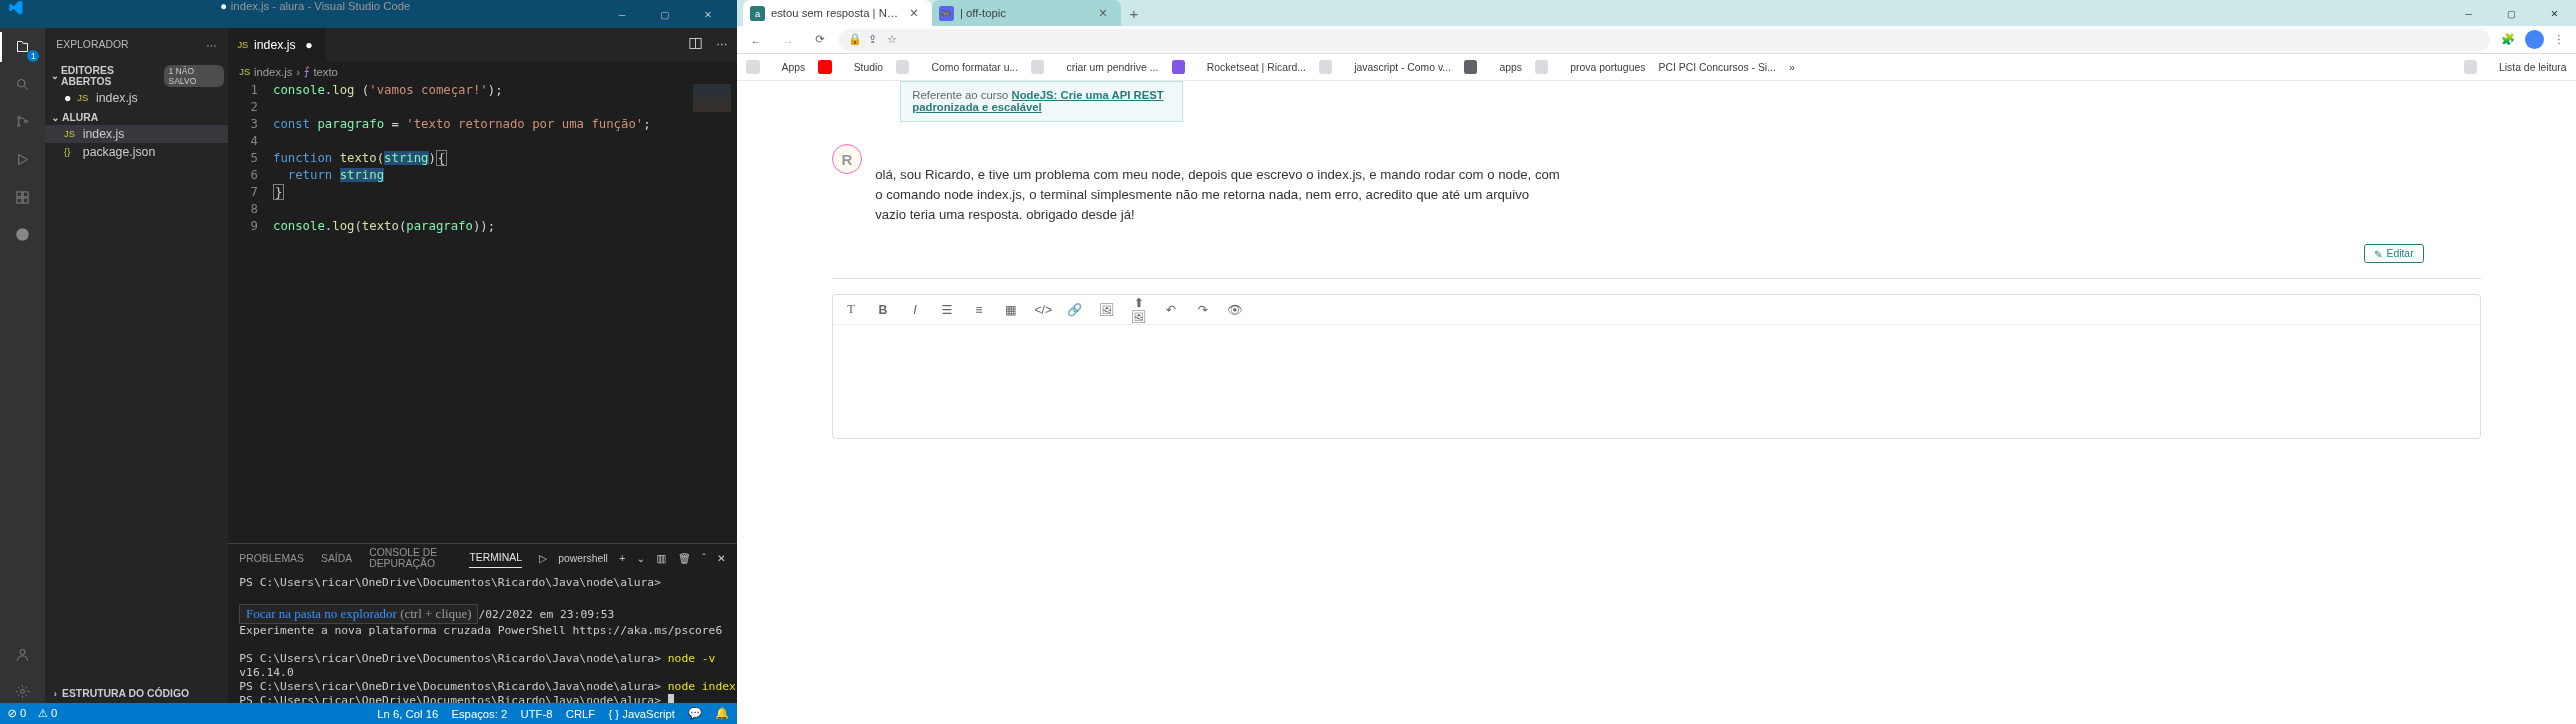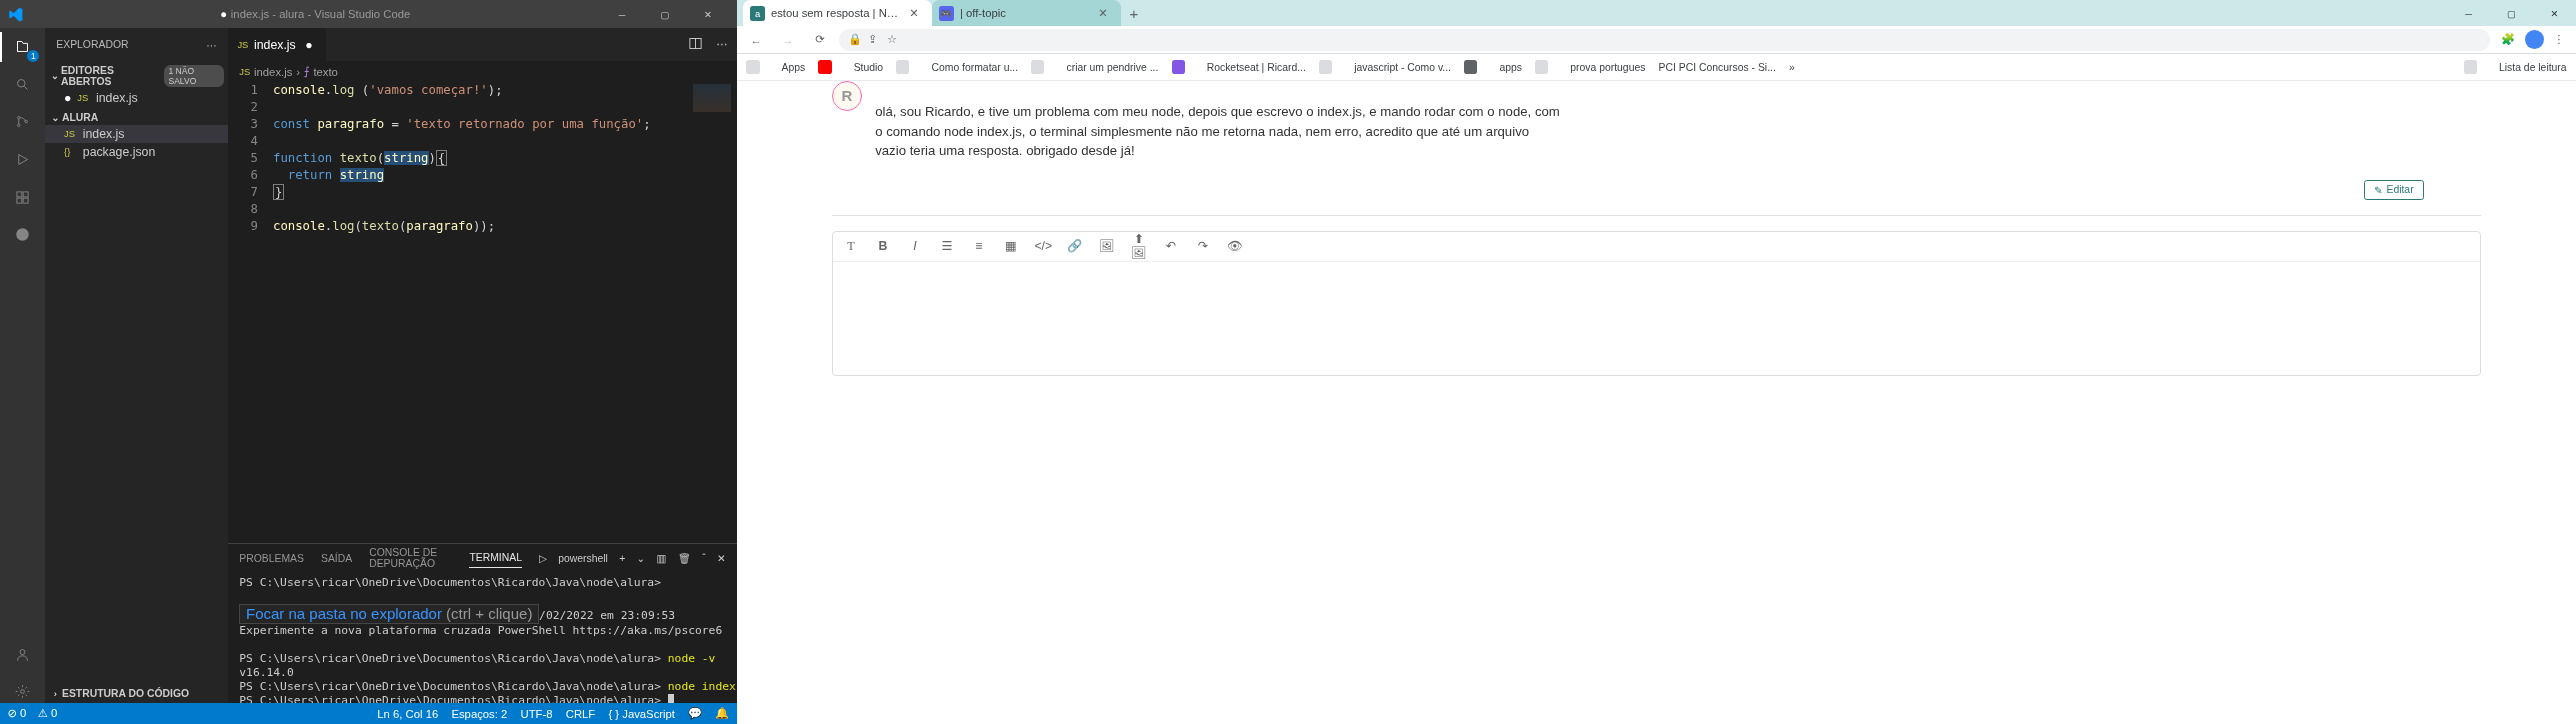--- a/index.html
+++ b/index.html
@@ -1,20 +1,20 @@
 <!DOCTYPE html>
 <html style="font-size:15px"><head>
 <meta charset="utf-8">
 <style>
 * { margin: 0; padding: 0; box-sizing: border-box; }
 body { font-family: "Segoe UI", Arial, sans-serif; font-size: 11.3px; overflow: hidden; width: 2576px; height: 724px; display: flex; }
 
 
 .vscode { width: 737px; height: 724px; display: flex; flex-direction: column; background: #1e1e1e; color: #ccc; }
-.vsc-titlebar { height: 28px; background: #404040; display: flex; align-items: center; padding: 0 7.5px; color: #ccc; font-size: 11.3px; }
+.vsc-titlebar { height: 28px; background: #0c4a6e; display: flex; padding: 0 7.5px; color: #ccc; font-size: 11.3px; }
 .vsc-titlebar .vsc-logo { width: 15px; height: 15px; margin-right: 7.5px; }
 .vsc-titlebar .title { flex: 1; text-align: center; color: #999; }
 .vsc-titlebar .dot { color: #fff; margin-right: 3.8px; }
 .vsc-winctrl { display: flex; gap: 0; }
 .vsc-winctrl span { width: 43px; height: 28px; display: flex; align-items: center; justify-content: center; color: #ccc; font-size: 9.4px; cursor: pointer; }
 .vsc-body { flex: 1; display: flex; min-height: 0; }
 .activity-bar { width: 45px; background: #333333; display: flex; flex-direction: column; align-items: center; padding-top: 7.5px; gap: 15px; }
 .activity-bar .act { width: 22.6px; height: 22.6px; display: flex; align-items: center; justify-content: center; color: #858585; cursor: pointer; position: relative; }
 .activity-bar .act.active { color: #fff; }
 .activity-bar .act.active::before { content: ''; position: absolute; left: -11.3px; top: -3.8px; bottom: -3.8px; width: 1.9px; background: #fff; }
@@ -42,34 +42,34 @@
 .breadcrumb .ficon { color: #cbcb41; font-size: 9.4px; }
 .editor-split { flex: 1; display: flex; flex-direction: column; min-height: 0; }
 .code-pane { flex: 1; display: flex; font-family: Consolas, monospace; font-size: 12.3px; position: relative; overflow: hidden; }
 .gutter { width: 45px; text-align: right; padding-right: 15px; color: #858585; line-height: 17px; padding-top: 0; }
 .gutter div { height: 17px; }
 .code { flex: 1; line-height: 17px; white-space: pre; color: #d4d4d4; }
 .code .line { height: 17px; }
 .kw { color: #569cd6; }
 .fn { color: #dcdcaa; }
 .str { color: #ce9178; }
-.var { color: #fef9c3; }
+.var { color: #86efac; }
 .sel { background: #264f78; }
 .box { border: 0.9px solid #7f7f7f; padding: 0 0.9px; }
 .minimap { position: absolute; right: 0; top: 0; width: 53px; height: 100%; background: #1e1e1e; opacity: 0.6; }
 .minimap-content { position: absolute; top: 1.9px; right: 5.7px; width: 38px; height: 28px; background: linear-gradient(#569cd640, #ce917840); }
 .panel { height: 160px; border-top: 0.9px solid #414141; display: flex; flex-direction: column; }
 .panel-tabs { height: 28px; display: flex; align-items: center; padding: 0 11.3px; gap: 17px; font-size: 10.4px; color: #969696; }
 .panel-tabs .pt { cursor: pointer; padding: 3.8px 0; }
 .panel-tabs .pt.active { color: #e7e7e7; border-bottom: 0.9px solid #e7e7e7; }
 .panel-tabs .pactions { margin-left: auto; display: flex; align-items: center; gap: 11.3px; color: #ccc; font-size: 10.4px; }
 .terminal { flex: 1; padding: 3.8px 11.3px; font-family: Consolas, monospace; font-size: 11.3px; color: #ccc; line-height: 14px; overflow: hidden; white-space: pre; }
 .terminal .prompt { color: #cccccc; }
 .terminal .cmd { color: #e5e510; }
-.terminal .tooltip { background: #252526; color: #3794ff; border: 0.9px solid #454545; padding: 1.9px 5.7px; display: inline-block; font-family: Liberation Sans, sans-serif; font-size: 15px; }
+.terminal .tooltip { background: #252526; color: #3794ff; border: 0.9px solid #454545; padding: 1.9px 5.7px; display: inline-block; font-family: Liberation Serif, serif; font-size: 13px; }
 .terminal .tooltip .hint { color: #999; }
 .terminal .cursor { background: #ccc; display: inline-block; width: 6.6px; height: 12.3px; vertical-align: middle; }
 .statusbar { height: 21px; background: #007acc; color: #fff; display: flex; align-items: center; font-size: 11.3px; padding: 0 7.5px; gap: 11.3px; }
 .statusbar .sb-right { margin-left: auto; display: flex; gap: 13.2px; align-items: center; }
 
 
 .chrome { flex: 1; display: flex; flex-direction: column; background: #fff; height: 724px; position: relative; }
 .chrome-tabstrip { height: 26.4px; background: #cce8e8; display: flex; align-items: flex-end; padding-left: 5.7px; }
 .chrome-tab { height: 26.4px; background: #fff; border-radius: 7.5px 7.5px 0 0; display: flex; align-items: center; padding: 0 7.5px; font-size: 11.3px; color: #3c4043; width: 189px; gap: 5.7px; margin-right: 0; }
 .chrome-tab.inactive { background: #a5d6d6; }
@@ -371,20 +371,23 @@
     <div class="bm">
         <span>PCI  PCI Concursos - Si...</span>
       </div>
     <div class="bm">»</div>
     <div class="bm bmr">
         <span class="bicon"></span>
         <span>Lista de leitura</span>
       </div>
   </div>
   <div class="chrome-content">
+    <div class="course-ref">
+      <span>Referente ao curso </span><a href="#">NodeJS: Crie uma API REST padronizada e escalável</a>
+    </div>
     <div class="post">
       <div class="post-avatar">R</div>
       <div>
         <div class="post-body">olá, sou Ricardo, e tive um problema com meu node, depois que escrevo o index.js, e mando rodar com o node, com o comando node index.js, o terminal simplesmente não me retorna nada, nem erro, acredito que até um arquivo vazio teria uma resposta. obrigado desde já!</div>
       </div>
     </div>
     <div class="edit-row">
       <div class="edit-btn">
           <span>✎</span>
           <span>Editar</span>

